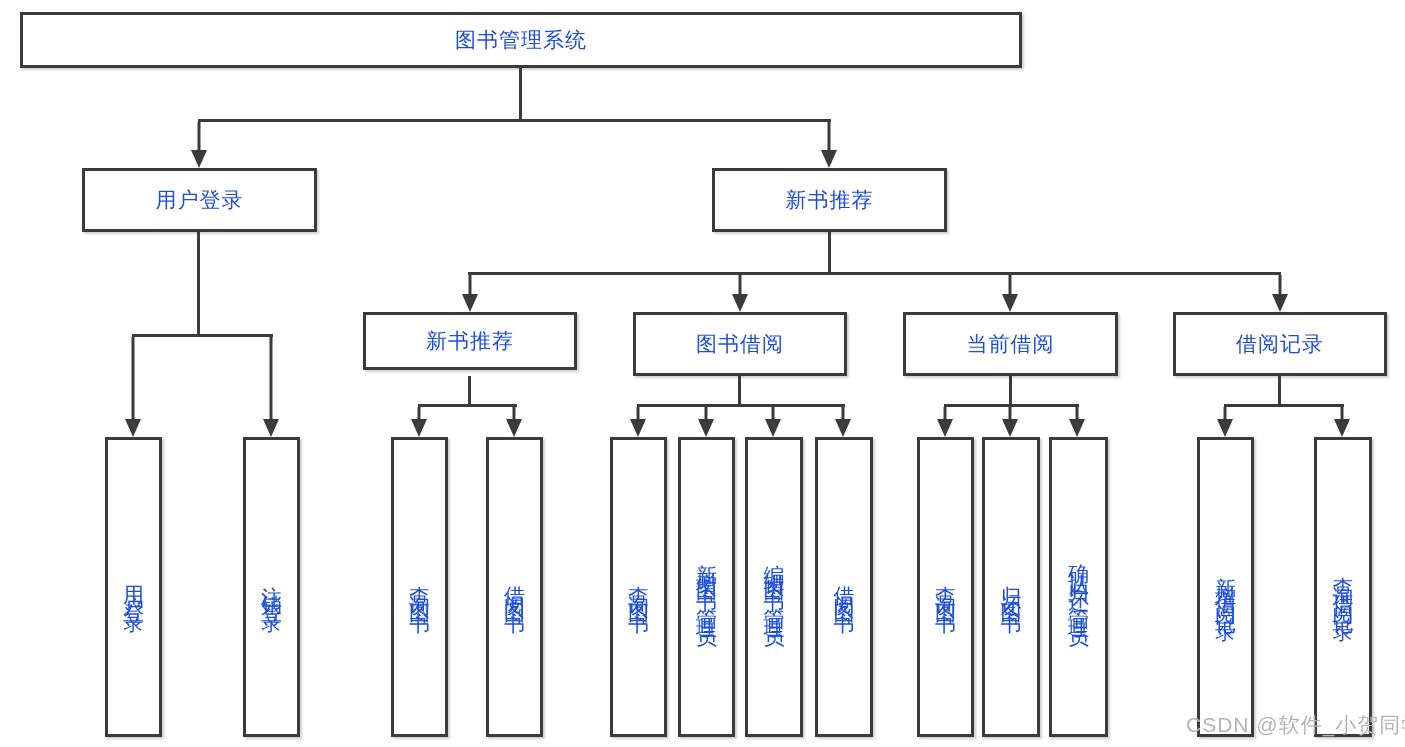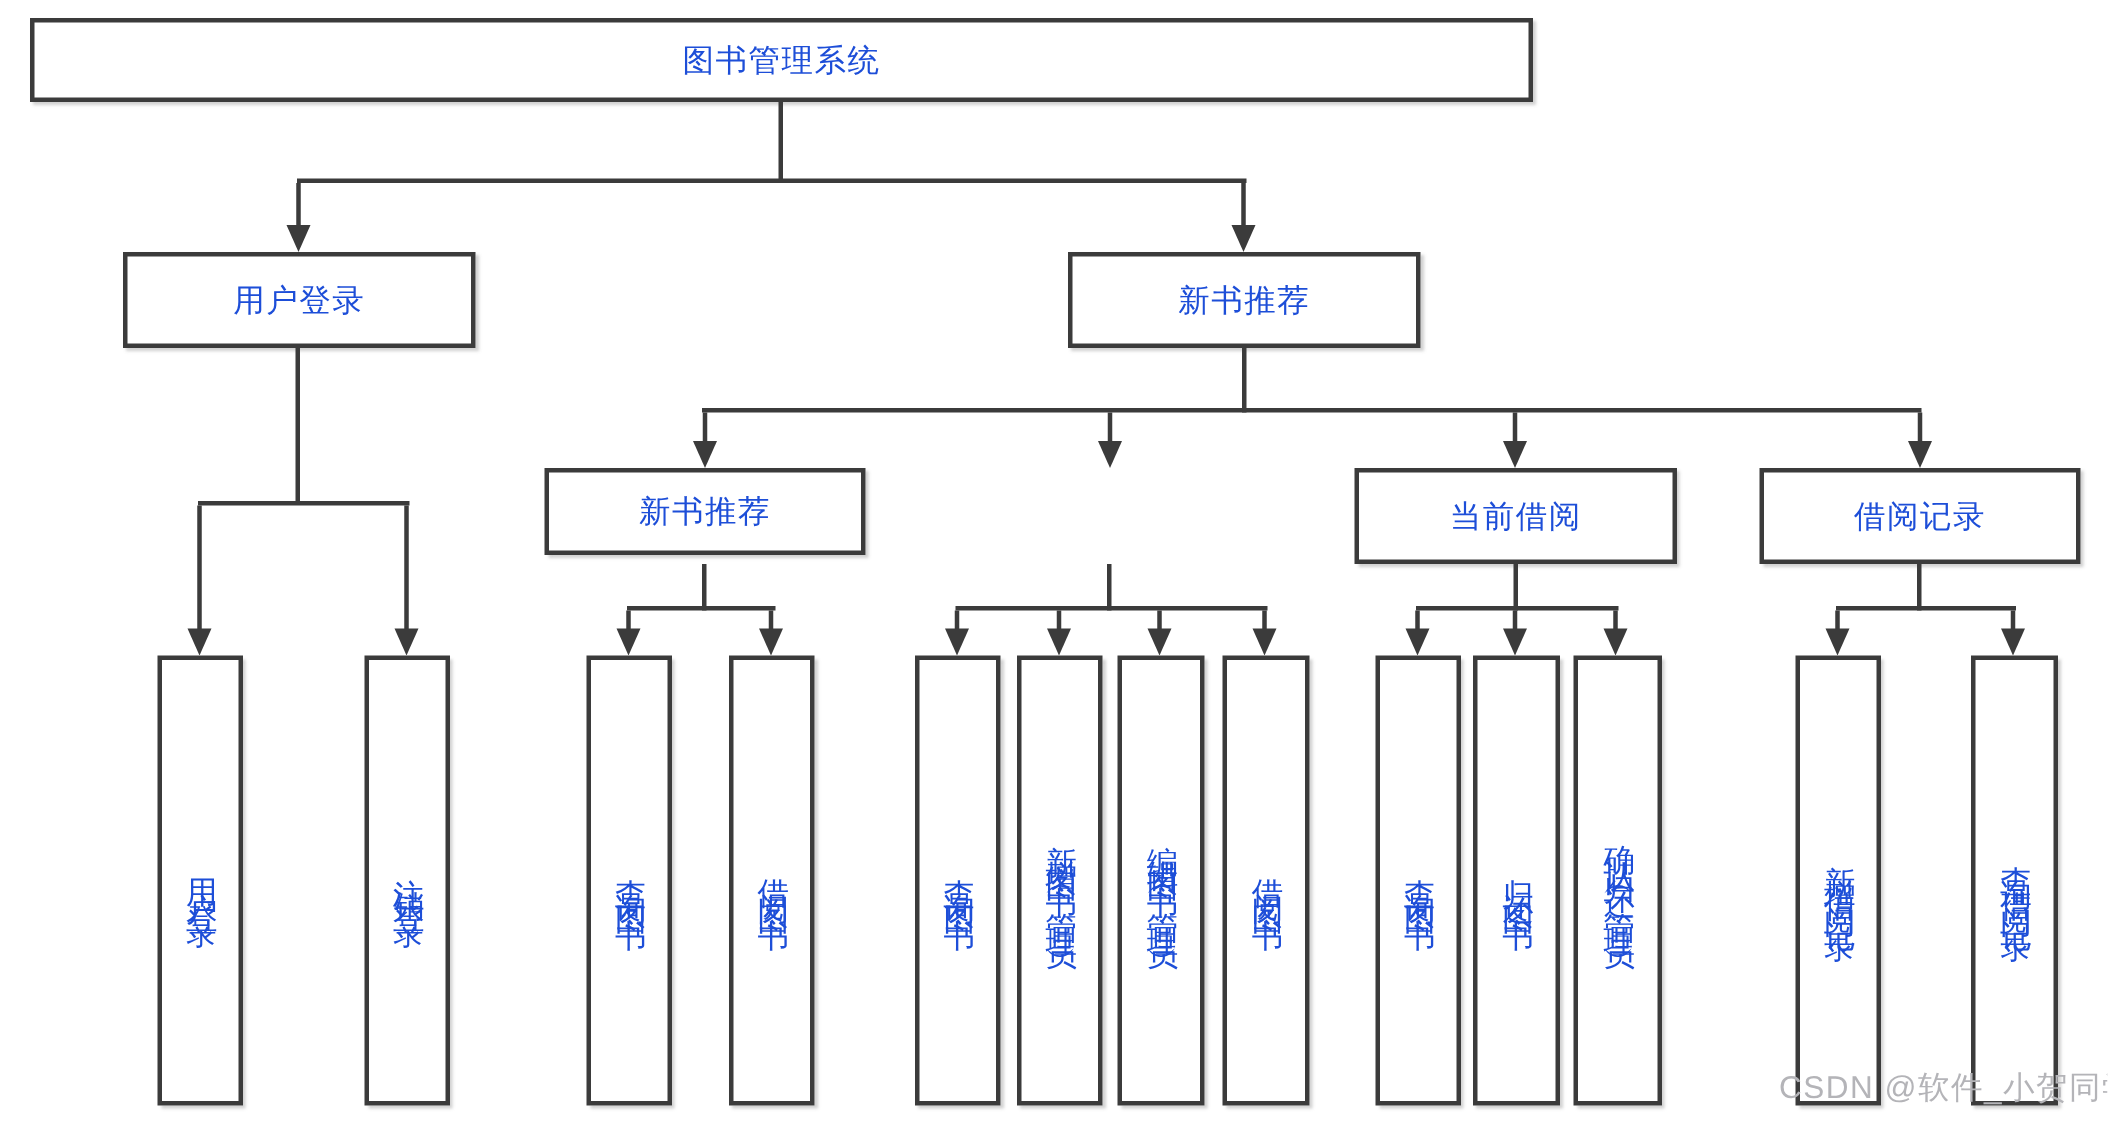--- a/index.html
+++ b/index.html
@@ -98,20 +98,21 @@
   <div class="arrow" style="left:263px; top:337px; height:100px;"></div>
 
   <div class="vline" style="left:828px; top:232px; height:43px;"></div>
   <div class="hline" style="left:468px; top:272px; width:813px;"></div>
   <div class="arrow" style="left:462px; top:275px; height:37px;"></div>
   <div class="arrow" style="left:732px; top:275px; height:37px;"></div>
   <div class="arrow" style="left:1002px; top:275px; height:37px;"></div>
   <div class="arrow" style="left:1272px; top:275px; height:37px;"></div>
 
   <div class="node" style="left:363px; top:312px; width:214px; height:58px;">新书推荐</div>
+  <div class="node" style="left:633px; top:312px; width:214px; height:64px;">图书借阅</div>
   <div class="node" style="left:903px; top:312px; width:215px; height:64px;">当前借阅</div>
   <div class="node" style="left:1173px; top:312px; width:214px; height:64px;text-align:right;">借阅记录</div>
 
   <div class="vline" style="left:468px; top:376px; height:31px;"></div>
   <div class="hline" style="left:418px; top:404px; width:99px;"></div>
   <div class="arrow" style="left:411px; top:407px; height:30px;"></div>
   <div class="arrow" style="left:506px; top:407px; height:30px;"></div>
 
   <div class="vline" style="left:738px; top:376px; height:31px;"></div>
   <div class="hline" style="left:637px; top:404px; width:208px;"></div>

